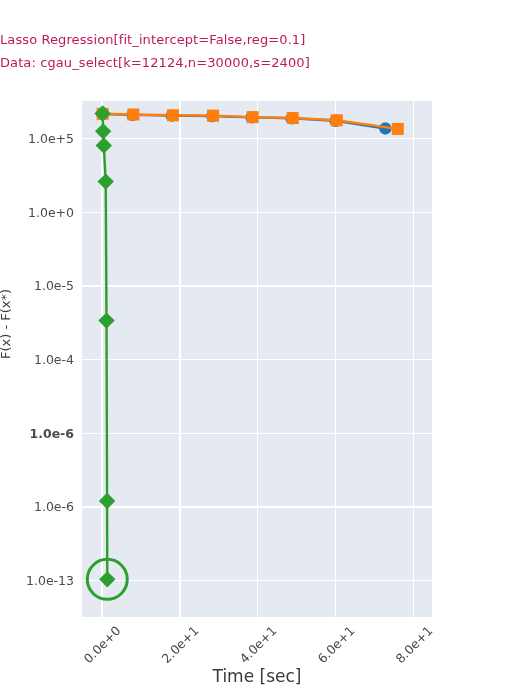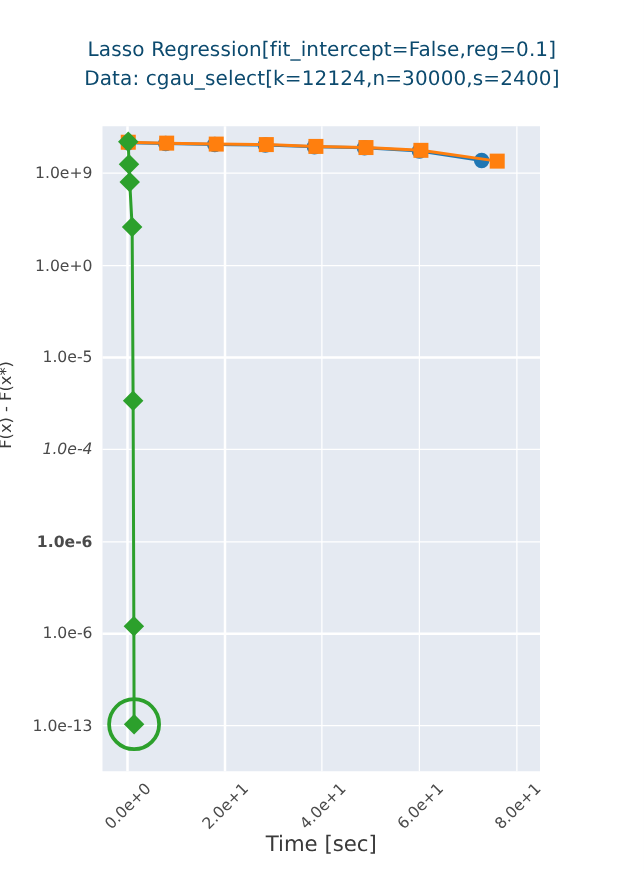--- a/index.html
+++ b/index.html
@@ -17,23 +17,22 @@
     position: relative;
     width: 515px;
     height: 700px;
   }
   
   #title-block {
     position: absolute;
     left: 0;
     top: 28px;
     width: 515px;
-    text-align: center;
-    color: #0c4a6e;
-    font-size: 16px;
+    color: #be185d;
+    font-size: 13px;
     line-height: 23px;
     letter-spacing: 0.1px;
   }
   #title-block .title-line {
     display: block;
     white-space: pre;
   }
   
   #plot-area {
     position: absolute;
@@ -125,24 +124,24 @@
 <body>
 
 <div id="figure">
 
   <div id="title-block">
     <span class="title-line">Lasso Regression[fit_intercept=False,reg=0.1]</span>
     <span class="title-line">Data: cgau_select[k=12124,n=30000,s=2400]</span>
   </div>
 
   <div id="ytick-wrap">
-      <div class="ytick" style="top: 36.86px;">1.0e+9</div>
+      <div class="ytick" style="top: 36.86px;">1.0e+5</div>
       <div class="ytick" style="top: 110.57px; text-align: right;">1.0e+0</div>
       <div class="ytick" style="top: 184.29px;">1.0e-5</div>
-      <div class="ytick" style="top: 258px; font-style: italic;">1.0e-4</div>
+      <div class="ytick" style="top: 258px;">1.0e-4</div>
       <div class="ytick" style="top: 331.71px; font-weight: bold;">1.0e-6</div>
       <div class="ytick" style="top: 405.43px;">1.0e-6</div>
       <div class="ytick" style="top: 479.14px;">1.0e-13</div>
     </div>
 
   <div id="plot-area">
     <div id="gridlines">
         <div class="gridline-h" style="top: 36.86px;"></div>
         <div class="gridline-h" style="top: 110.57px;"></div>
         <div class="gridline-h" style="top: 184.29px;"></div>

